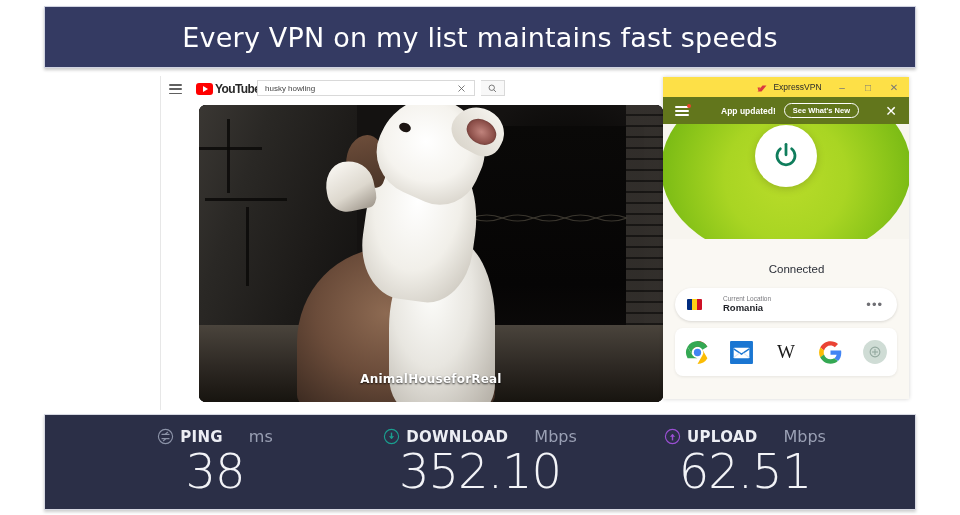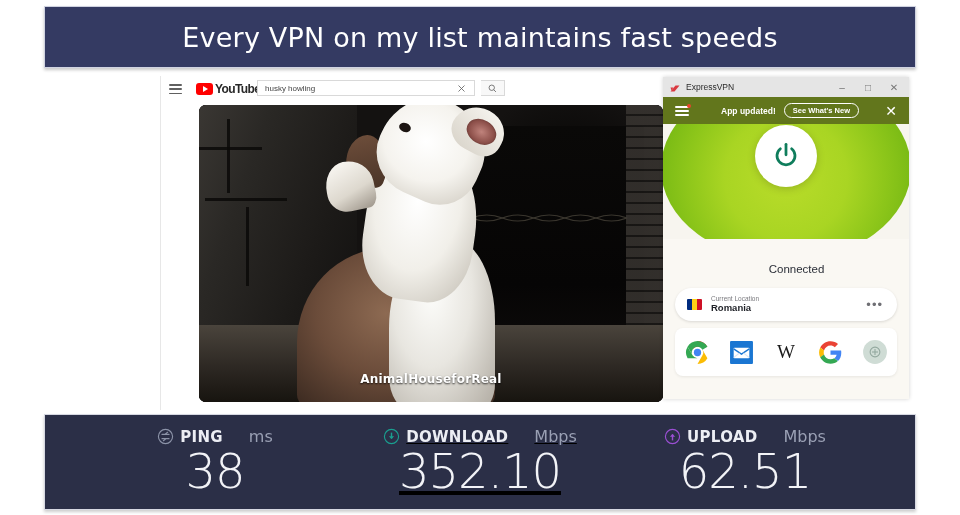--- a/index.html
+++ b/index.html
@@ -346,24 +346,25 @@
     left: 663px;
     top: 1px;
     width: 246px;
     height: 322px;
     background: #faf8f3;
     box-shadow: 0 0 4px rgba(0,0,0,.18);
     overflow: hidden;
   }
   .evpn-titlebar {
     height: 20px;
-    background: #e5e5e5;
+    background: #fde047;
     display: flex;
     align-items: center;
     position: relative;
+    justify-content: center;
   }
   .evpn-logo {
     margin-left: 6px;
     width: 12px;
     height: 12px;
     position: relative;
   }
   .evpn-title {
     margin-left: 5px;
     font-size: 8.5px;
@@ -500,21 +501,21 @@
   }
   .flag-ro {
     margin-left: 12px;
     width: 15px;
     height: 11px;
     display: flex;
     border-radius: 1px;
     overflow: hidden;
   }
   .flag-ro span { flex: 1; }
-  .loc-text { margin-left: 9px; line-height: 1.15; }
+  .loc-text { margin-left: 21px; line-height: 1.15; }
   .loc-label { font-size: 6.5px; color: #79797e; font-family: "Liberation Sans", sans-serif; }
   .loc-name { font-size: 9.5px; color: #22242a; font-weight: bold; font-family: "Liberation Sans", sans-serif; }
   .loc-dots {
     margin-left: auto;
     margin-right: 14px;
     color: #6f6f74;
     font-size: 13px;
     letter-spacing: 1px;
     line-height: 0.6;
   }
@@ -577,21 +578,21 @@
   .metric-value {
     font-size: 48px;
     color: #f2f3f7;
     font-weight: 300;
     line-height: 1.05;
     margin-top: 0;
     font-family: "DejaVu Sans", sans-serif;
     letter-spacing: -1px;
   }
   .m-ping { width: 250px; }
-  .m-down { width: 280px; text-decoration: underline; }
+  .m-down { width: 280px; }
   .m-up   { width: 250px; }
 </style>
 </head>
 <body>
 
 <div class="title-banner">
   <div class="title-banner-text">Every VPN on my list maintains fast speeds</div>
 </div>
 
 <div class="shot">

